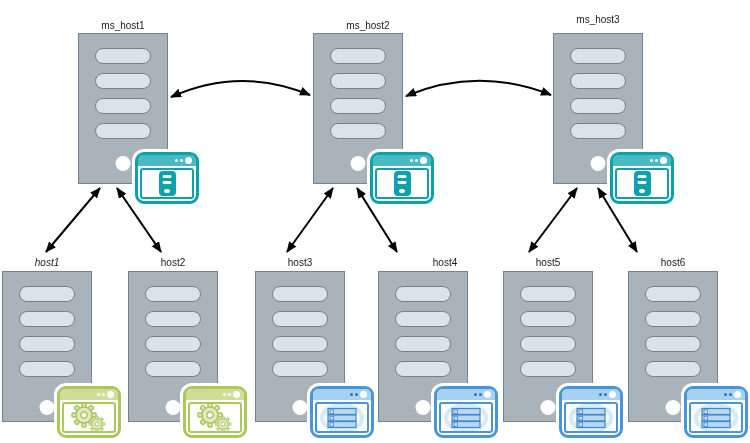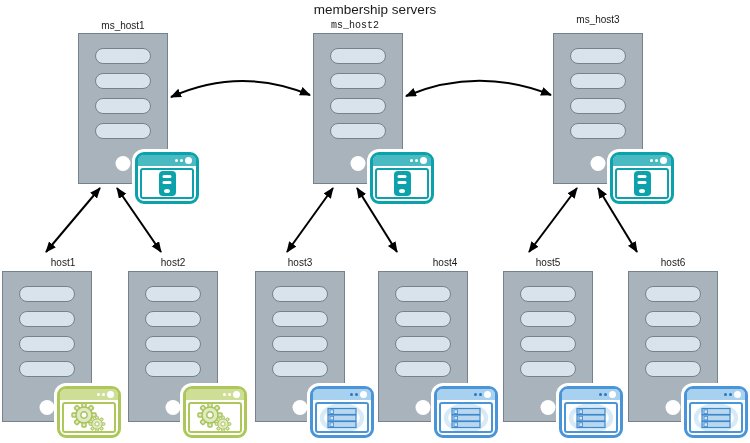--- a/index.html
+++ b/index.html
@@ -61,42 +61,41 @@
   .mini-server i{position:absolute;left:50%;transform:translateX(-50%);background:#fff;display:block;}
   .mini-server .b1{top:4px;width:9px;height:3px;border-radius:1.5px;}
   .mini-server .b2{top:9.5px;width:9px;height:3px;border-radius:1.5px;}
   .mini-server .d{bottom:3px;width:6px;height:4px;border-radius:50%;}
 </style>
 </head>
 <body>
 
 <div class="canvas">
 
-  <div class="title">membership servers</div>
 
   <svg class="arrows" width="750" height="443">
     <defs>
       <marker id="ah" markerUnits="userSpaceOnUse" markerWidth="12" markerHeight="10" refX="10" refY="4.5" orient="auto-start-reverse">
         <path d="M0,0 L11,4.5 L0,9 Z" fill="#000"></path>
       </marker>
     </defs>
     <g stroke="#000" stroke-width="2" fill="none">
       <path d="M171,97 Q240,66 310,95" marker-start="url(#ah)" marker-end="url(#ah)"></path>
       <path d="M406,96 Q478,66 551,95" marker-start="url(#ah)" marker-end="url(#ah)"></path>
       <line x1="100" y1="188" x2="46" y2="252" marker-start="url(#ah)" marker-end="url(#ah)"></line>
       <line x1="117" y1="188" x2="161" y2="252" marker-start="url(#ah)" marker-end="url(#ah)"></line>
       <line x1="333" y1="188" x2="287" y2="252" marker-start="url(#ah)" marker-end="url(#ah)"></line>
       <line x1="357" y1="188" x2="397" y2="252" marker-start="url(#ah)" marker-end="url(#ah)"></line>
       <line x1="577" y1="188" x2="529" y2="252" marker-start="url(#ah)" marker-end="url(#ah)"></line>
       <line x1="598" y1="188" x2="637" y2="252" marker-start="url(#ah)" marker-end="url(#ah)"></line>
     </g>
   </svg>
 
   <div class="tlabel" style="left:78px;top:20px;">ms_host1</div>
-  <div class="tlabel" style="left:310px;top:20px;font-family:Liberation Mono, monospace;">ms_host2</div>
+  <div class="tlabel" style="left:323px;top:20px;">ms_host2</div>
   <div class="tlabel" style="left:553px;top:14px;">ms_host3</div>
 
   <div class="tower tower--ms" style="left:78px;top:33px;">
     <div class="slot"></div>
     <div class="slot"></div>
     <div class="slot"></div>
     <div class="slot"></div>
     <div class="power"></div>
   </div>
   <div class="tower tower--ms" style="left:313px;top:33px;">
@@ -107,21 +106,21 @@
     <div class="power"></div>
   </div>
   <div class="tower tower--ms" style="left:553px;top:33px;">
     <div class="slot"></div>
     <div class="slot"></div>
     <div class="slot"></div>
     <div class="slot"></div>
     <div class="power"></div>
   </div>
 
-  <div class="tlabel" style="left:18px;top:257px;">host1</div>
+  <div class="tlabel" style="left:2px;top:257px;font-style:italic;">host1</div>
   <div class="tlabel" style="left:128px;top:257px;">host2</div>
   <div class="tlabel" style="left:255px;top:257px;text-align:center;">host3</div>
   <div class="tlabel" style="left:400px;top:257px;">host4</div>
   <div class="tlabel" style="left:503px;top:257px;">host5</div>
   <div class="tlabel" style="left:628px;top:257px;">host6</div>
 
   <div class="tower tower--host" style="left:2px;top:271px;">
     <div class="slot"></div>
     <div class="slot"></div>
     <div class="slot"></div>

